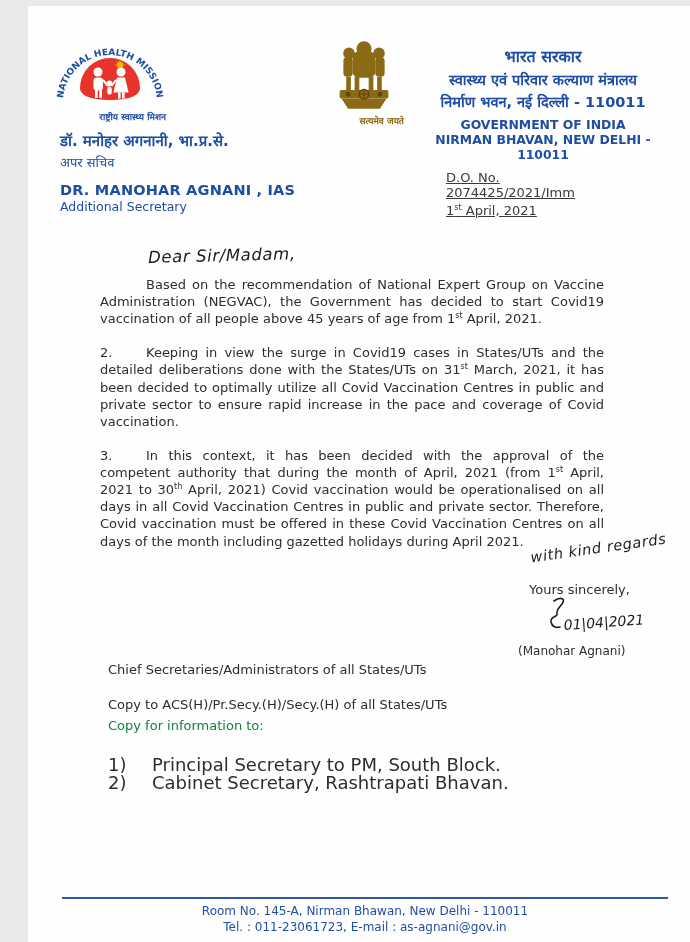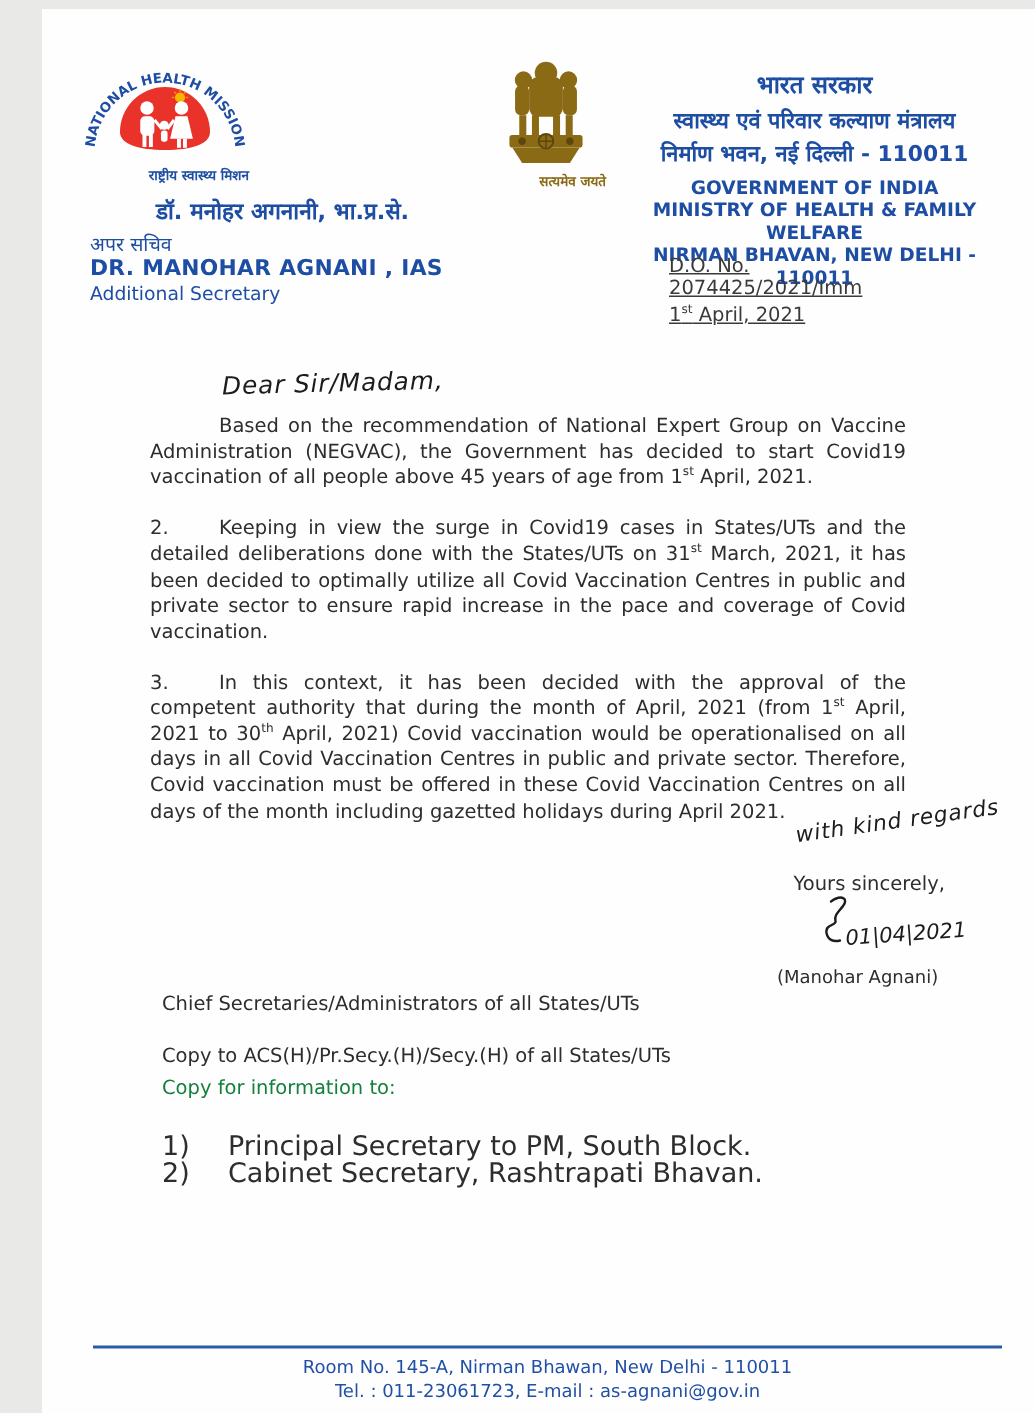--- a/index.html
+++ b/index.html
@@ -9,23 +9,23 @@
     background:#e9e9e7;
     font-family:"DejaVu Sans", sans-serif;
   }
   .page { position:absolute; left:28px; top:6px; right:0; bottom:0; background:#fffeff; }
   .abs { position:absolute; }
 
   
   .nhm-caption { left:54px; top:110px; width:112px; text-align:right;
     font-size:9px; font-weight:bold; color:#1e4ea3; }
   .sender { left:60px; top:130px; color:#1e4ea3; }
-  .sender .nh { font-size:15px; font-weight:bold;margin-left:44px; }
+  .sender .nh { font-size:15px; font-weight:bold; }
   .sender .dh { font-size:13px; margin-top:3px; }
-  .sender .ne { font-size:14.5px; font-weight:bold; letter-spacing:.2px; }
+  .sender .ne { font-size:14.5px; font-weight:bold; margin-top:11px; letter-spacing:.2px; }
   .sender .de { font-size:12.5px; margin-top:1px; }
   .motto { left:324px; top:114px; width:80px; text-align:right;
     font-size:9px; font-weight:bold; color:#8a6a14; }
   .ministry { left:412px; top:45px; width:262px; text-align:center; color:#1e4ea3; }
   .ministry .hl1 { font-size:16px; font-weight:bold; }
   .ministry .hl  { font-size:14.5px; font-weight:bold; margin-top:2px; }
   .ministry .el  { font-size:12.4px; font-weight:bold; line-height:15px; }
   .ministry .gap { height:6px; }
   .ref { left:446px; top:170px; width:170px; color:#3a3a3a; font-size:13px; }
   .ref .do { text-decoration:underline; }
@@ -132,21 +132,20 @@
     </g>
   </svg>
   <div class="abs motto">सत्यमेव जयते</div>
 
   <div class="abs ministry">
     <div class="hl1">भारत सरकार</div>
     <div class="hl">स्वास्थ्य एवं परिवार कल्याण मंत्रालय</div>
     <div class="hl">निर्माण भवन, नई दिल्ली - 110011</div>
     <div class="gap"></div>
     <div class="el">GOVERNMENT OF INDIA</div>
-    <div class="el">MINISTRY OF HEALTH &amp; FAMILY WELFARE</div>
     <div class="el">NIRMAN BHAVAN, NEW DELHI - 110011</div>
   </div>
 
   <div class="abs ref">
     <div class="do">D.O. No. 2074425/2021/Imm</div>
     <div class="dt"><span>1</span><sup>st</sup><span> April, 2021</span></div>
   </div>
 
   <div class="abs hand salutation">Dear Sir/Madam,</div>
 

